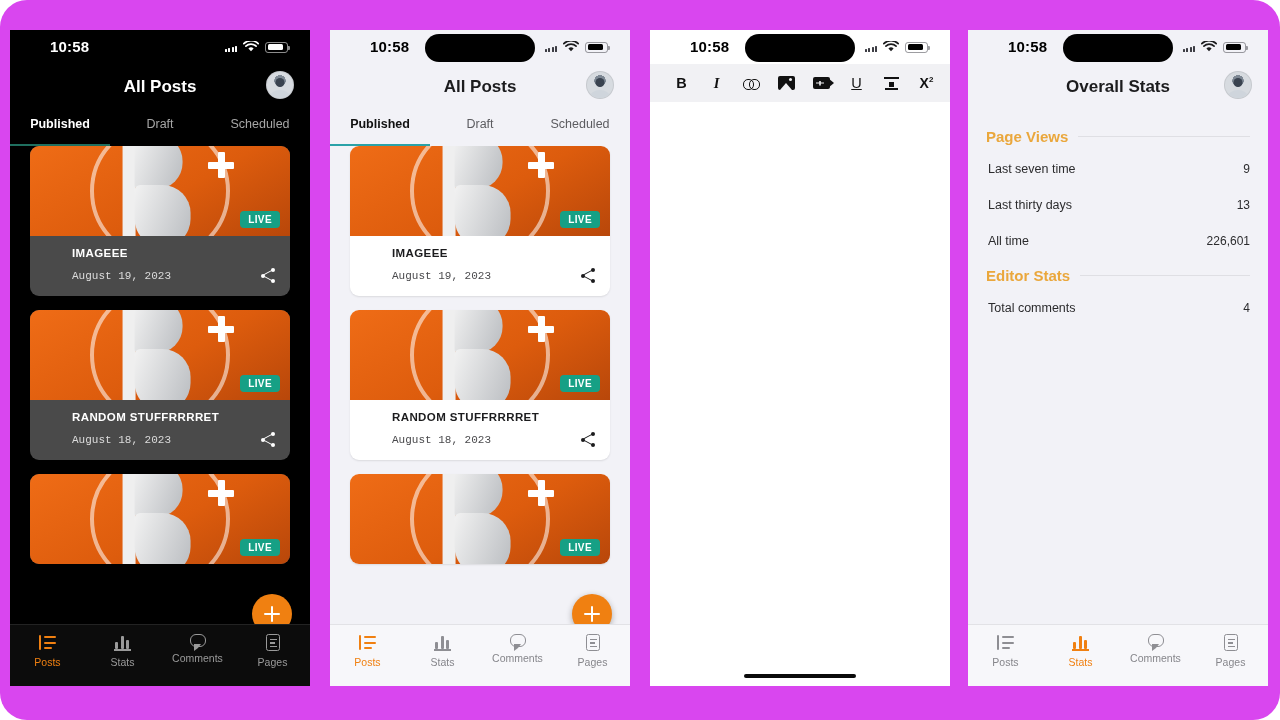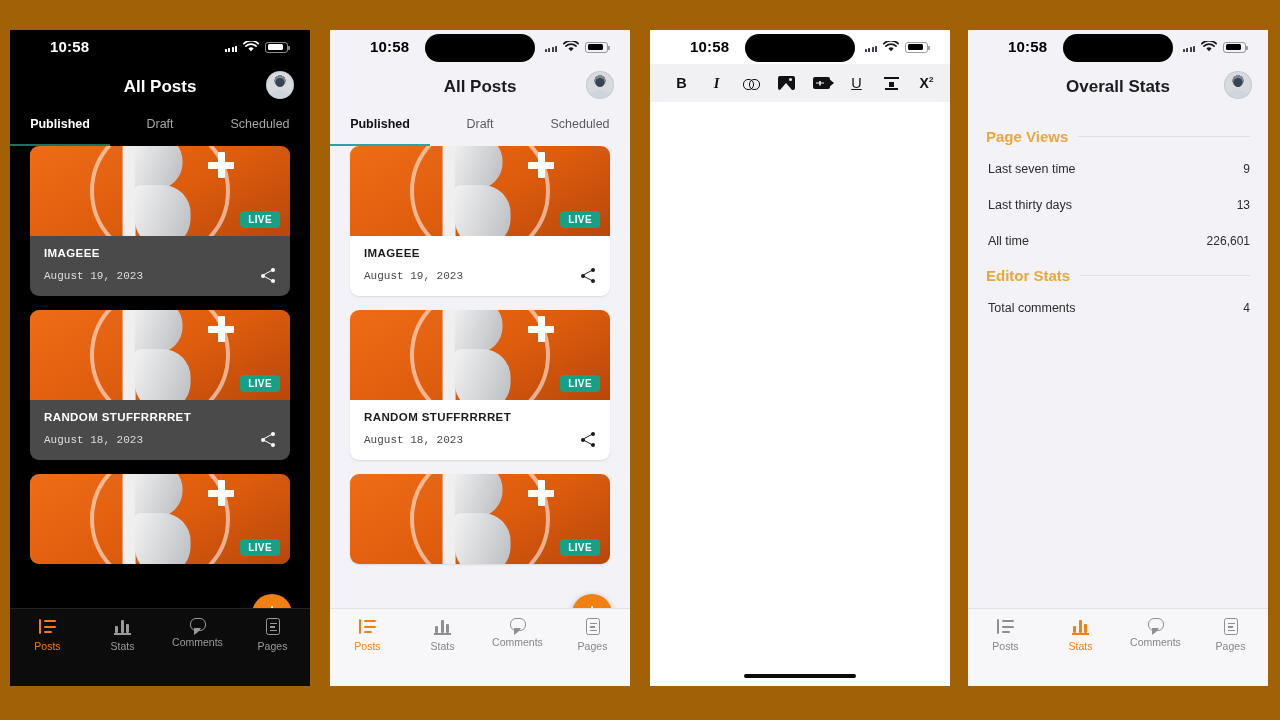--- a/index.html
+++ b/index.html
@@ -1,19 +1,19 @@
 <!DOCTYPE html>
 <html><head>
 <meta charset="utf-8">
 <style>
   * { margin:0; padding:0; box-sizing:border-box; }
   html,body { width:1280px; height:720px; background:#ffffff; overflow:hidden; }
   body { font-family:"Liberation Sans", sans-serif; }
 
-  .stage { position:relative; width:1280px; height:720px; background:#a16207; }
+  .stage { position:relative; width:1280px; height:720px; background:#d946ef;border-radius:27px; }
 
   .phone { position:absolute; top:30px; width:300px; height:656px; overflow:hidden; }
   .phone.p1 { left:10px;  background:#000000; }
   .phone.p2 { left:330px; background:#f2f2f7; }
   .phone.p3 { left:650px; background:#ffffff; }
   .phone.p4 { left:968px; background:#f2f2f7; }
 
   
   .statusbar { position:relative; height:34px; display:flex; align-items:center; }
   .sb-time { position:absolute; left:40px; top:8px; font-size:15px; font-weight:bold; letter-spacing:.2px; }
@@ -77,21 +77,21 @@
   .logo-b i { position:absolute; display:block; background:linear-gradient(110deg,#f2f2f2,#b9bcc0); }
   .logo-b .t { left:12px; top:0; width:48px; height:54px; border-radius:8px 26px 26px 4px; }
   .logo-b .b { left:12px; top:50px; width:56px; height:62px; border-radius:6px 30px 30px 30px; }
   .logo-b .s { left:0; top:0; width:13px; height:112px; border-radius:3px; background:#efefef; }
   .logo-plus { position:absolute; right:56px; top:6px; width:26px; height:26px; }
   .logo-plus::before,.logo-plus::after { content:""; position:absolute; background:#fff; border-radius:1px; }
   .logo-plus::before { left:10px; top:0; width:7px; height:26px; }
   .logo-plus::after  { left:0; top:10px; width:26px; height:7px; }
   .live { position:absolute; right:10px; bottom:8px; background:#16a085; color:#fff;
           font-size:10px; font-weight:bold; padding:3px 8px; border-radius:4px; letter-spacing:.4px; }
-  .card-body { padding:11px 14px 13px 14px; }
+  .card-body { padding:11px 14px 13px 14px;margin-left:28px; }
   .card-title { font-size:11.5px; font-weight:bold; letter-spacing:.4px; }
   .dark .card-title { color:#fff; } .light .card-title { color:#1c1c1e; }
   .card-meta { display:flex; align-items:center; justify-content:space-between; margin-top:9px;font-family:Liberation Mono, monospace; }
   .card-date { font-size:11px; }
   .dark .card-date { color:#dcdcdc; } .light .card-date { color:#49494c; }
   .share-ico { width:15px; height:15px; position:relative; }
   .share-ico i { position:absolute; width:4px; height:4px; border-radius:50%; }
   .dark .share-ico i { background:#fff; } .light .share-ico i { background:#1c1c1e; }
   .share-ico i:nth-child(1){ left:10px; top:0; }
   .share-ico i:nth-child(2){ left:0; top:5.5px; }
@@ -101,21 +101,21 @@
   .share-ico b:nth-of-type(1){ top:4px; transform:rotate(-28deg); }
   .share-ico b:nth-of-type(2){ top:9.5px; transform:rotate(28deg); }
 
   .fab { position:absolute; right:18px; bottom:52px; width:40px; height:40px; border-radius:50%;
          background:#f08011; display:flex; align-items:center; justify-content:center;
          box-shadow:0 2px 6px rgba(0,0,0,.3); z-index:5; }
   .fab::before,.fab::after { content:""; position:absolute; background:#fff; border-radius:1px; }
   .fab::before { width:16px; height:2.2px; } .fab::after { width:2.2px; height:16px; }
 
   
-  .tabbar { position:absolute; left:0; bottom:0; width:100%; height:78px; display:flex; z-index:6; }
+  .tabbar { position:absolute; left:0; bottom:0; width:100%; height:62px; display:flex; z-index:6; }
   .dark .tabbar { background:#0c0c0c; border-top:1px solid #232323; }
   .light .tabbar { background:#f7f7fa; border-top:1px solid #e2e2e6; }
   .tb { flex:1; display:flex; flex-direction:column; align-items:center; justify-content:flex-start; padding-top:9px; gap:5px; }
   .tb span { font-size:10.5px; }
   .dark .tb span { color:#9a9a9a; } .light .tb span { color:#86868b; }
   .tb.active span { color:#f08011; }
   .tb-ico { width:17px; height:17px; position:relative; }
 
   .ico-posts i { position:absolute; display:block; }
   .ico-posts .bar0 { left:0; top:1px; width:2px; height:15px; background:currentColor; border-radius:1px; }

